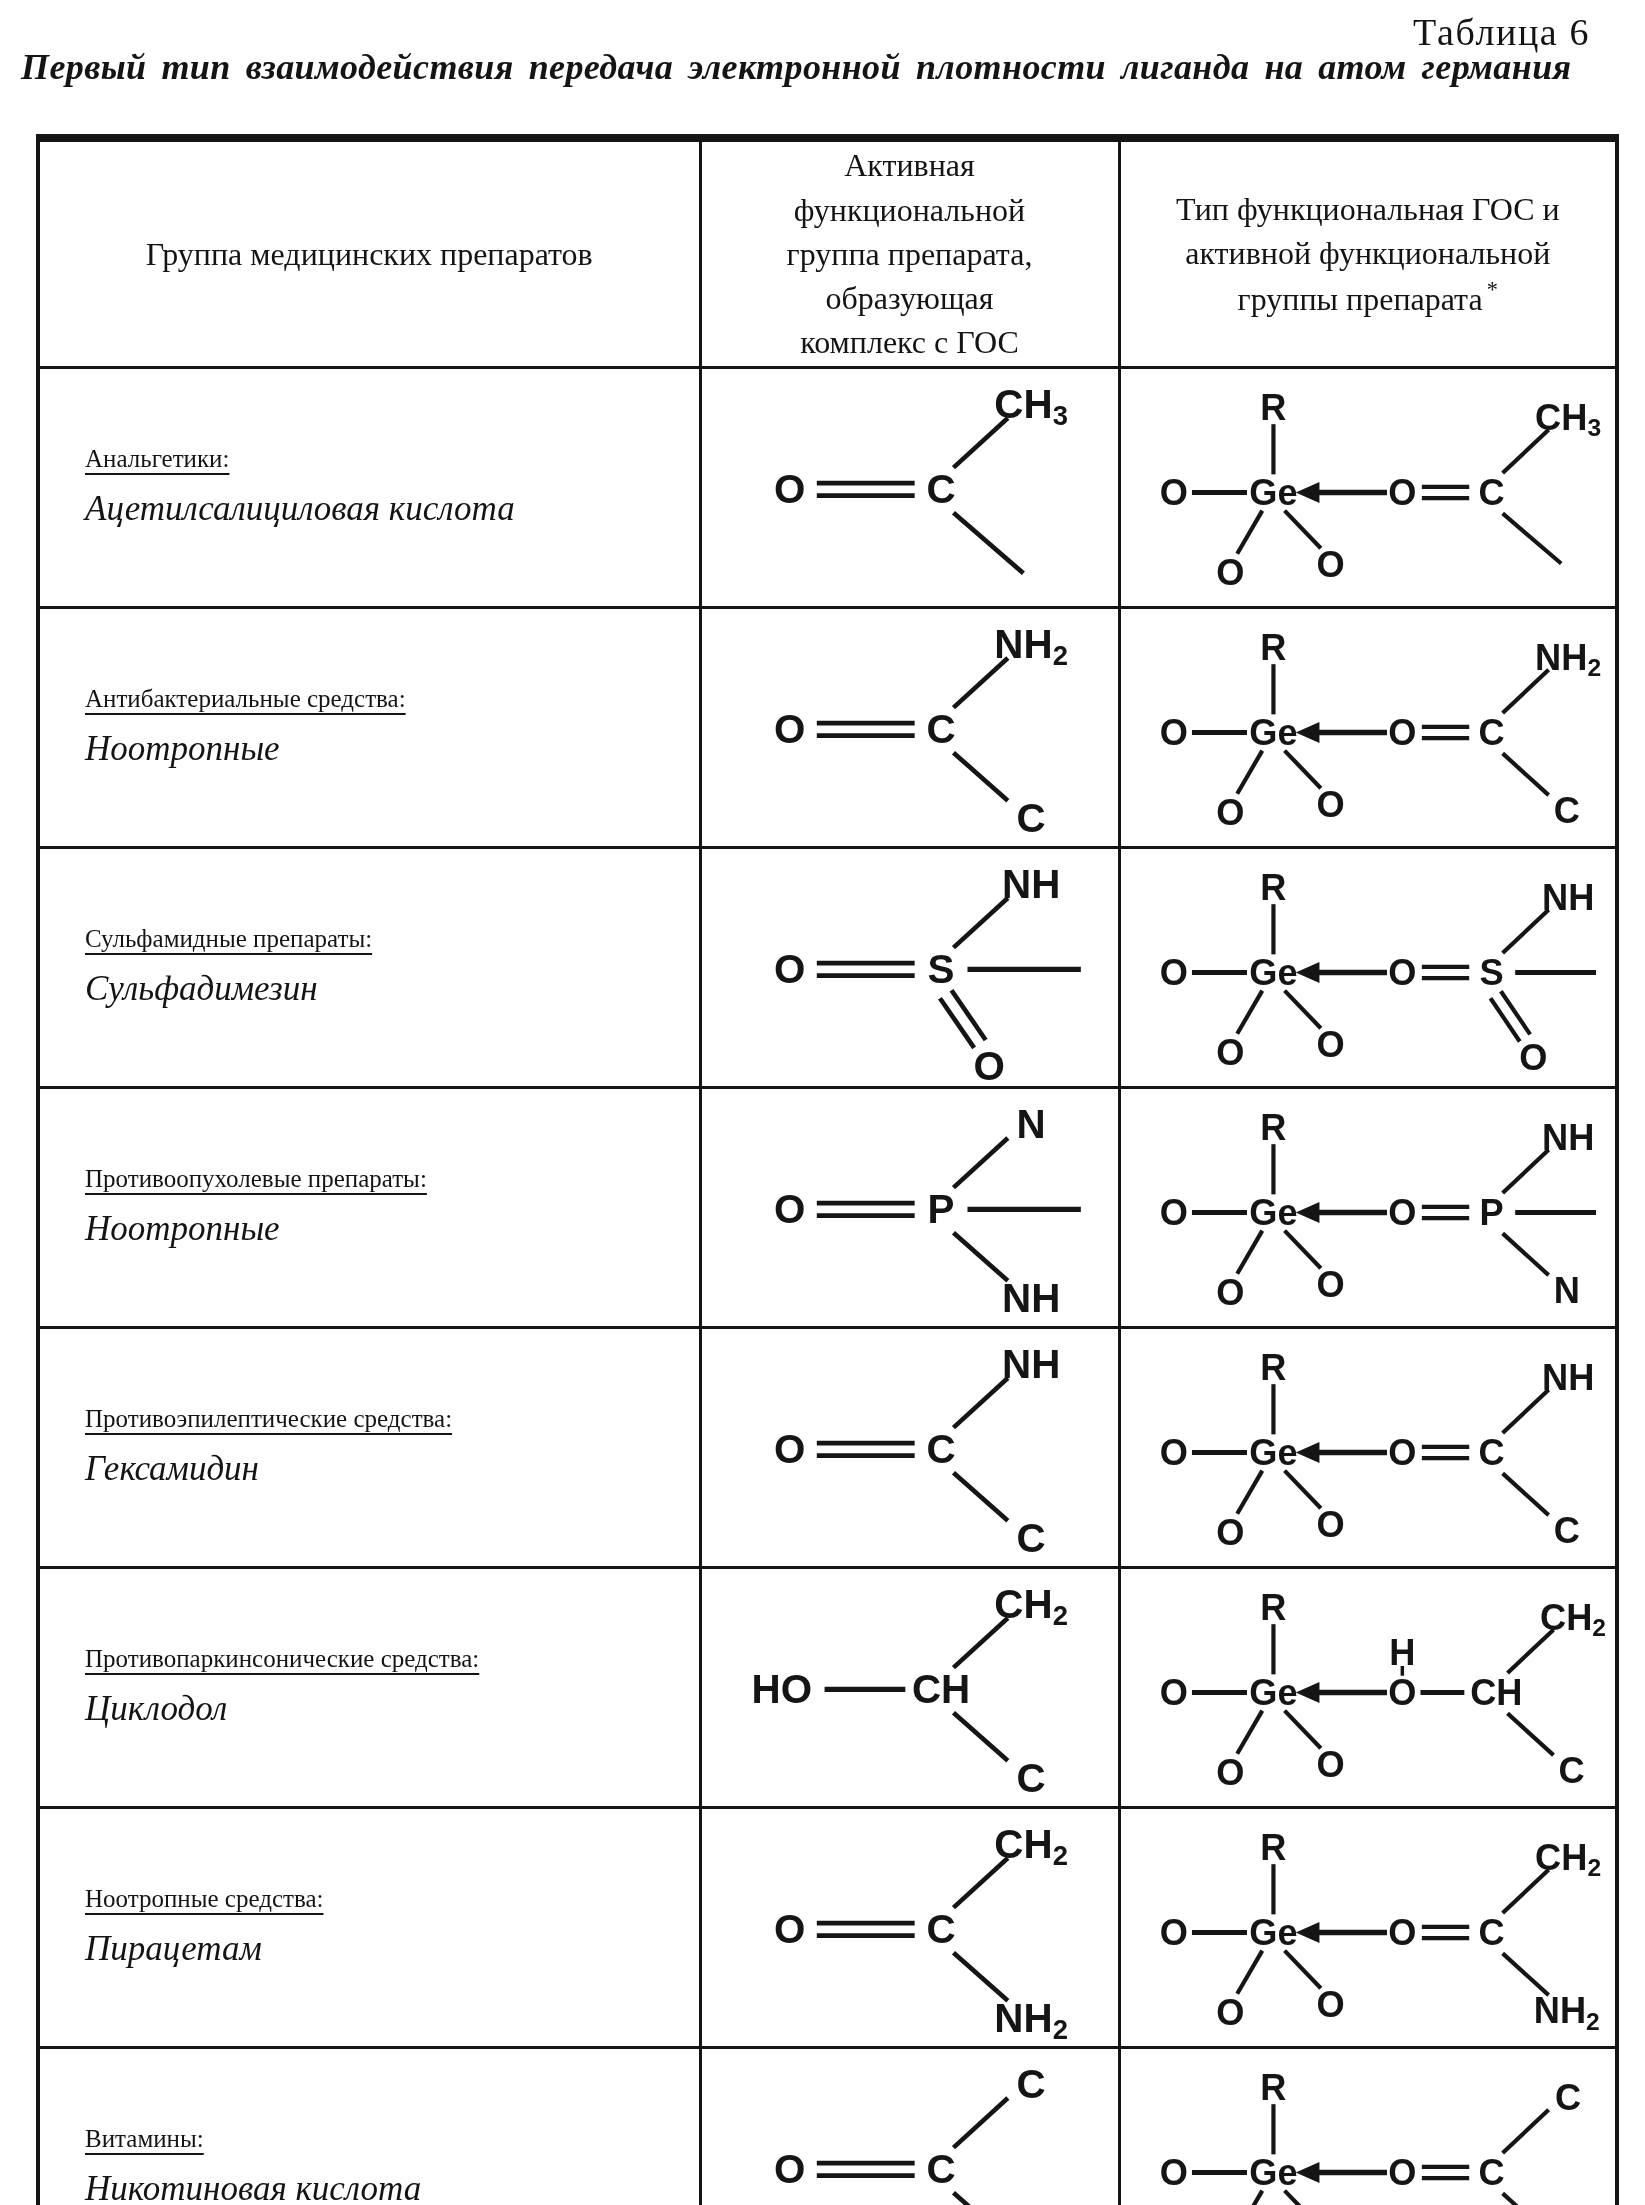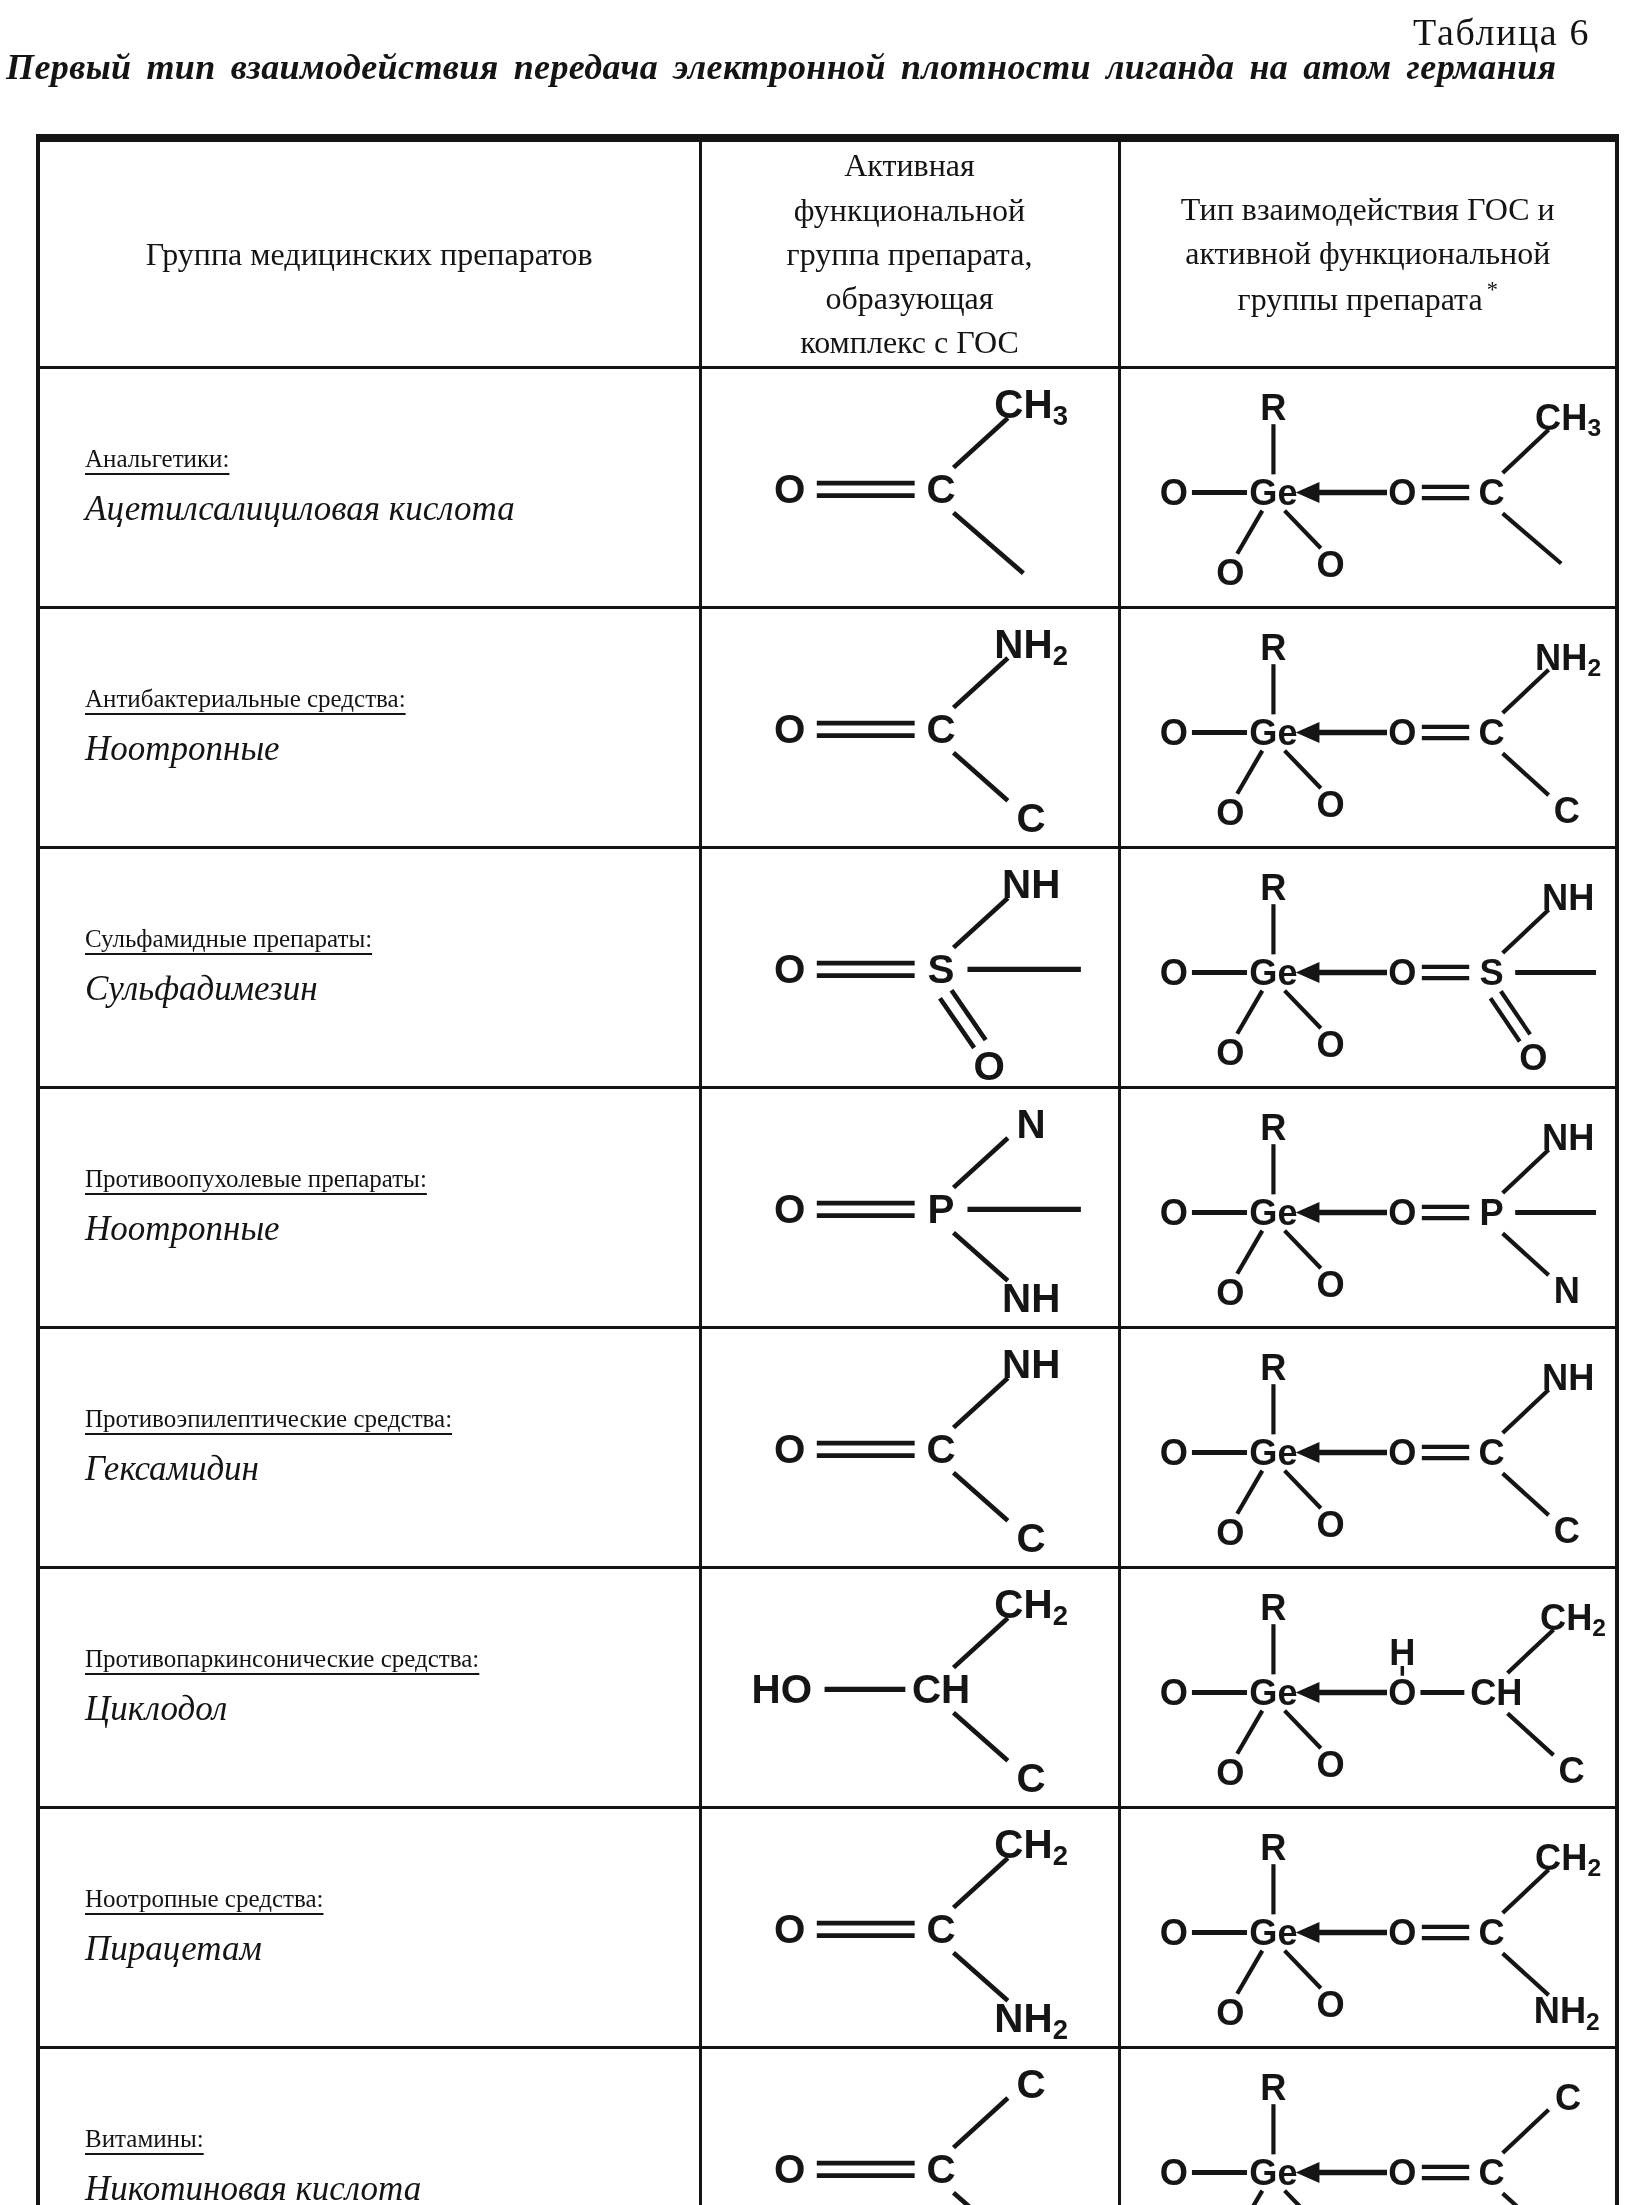--- a/index.html
+++ b/index.html
@@ -6,21 +6,21 @@
   body{
     width:1646px;height:2205px;position:relative;overflow:hidden;
     background:#ffffff;color:#141414;
     font-family:"Liberation Serif", serif;
   }
   .tbl-num{
     position:absolute;top:9.6px;right:56px;
     font-size:38px;letter-spacing:1.6px;
   }
   .doc-title{
-    position:absolute;top:46px;left:6px;width:1608px;
+    position:absolute;top:46px;left:21px;width:1608px;
     font-style:italic;font-weight:600;font-size:36px;
     letter-spacing:0.4px;word-spacing:5.6px;white-space:nowrap;
   }
   table.main{
     position:absolute;top:134px;left:36px;width:1578px;
     border-collapse:collapse;table-layout:fixed;
     border:4.8px solid #141414;border-top-width:8px;
   }
   th,td{border:3.2px solid #141414;vertical-align:middle;}
   thead tr{height:229px;}
@@ -58,21 +58,21 @@
         <div>Группа медицинских препаратов</div>
       </th>
       <th>
         <div>Активная</div>
         <div>функциональной</div>
         <div>группа препарата,</div>
         <div>образующая</div>
         <div>комплекс с ГОС</div>
       </th>
       <th>
-        <div>Тип взаимодействия ГОС и</div>
+        <div>Тип функциональная ГОС и</div>
         <div>активной функциональной</div>
         <div><span>группы препарата</span><span class="ast">*</span></div>
       </th>
     </tr>
   </thead>
   <tbody>
     <tr>
       <td class="c1">
         <div class="group">Анальгетики:</div>
         <div class="drug">Ацетилсалициловая кислота</div>

